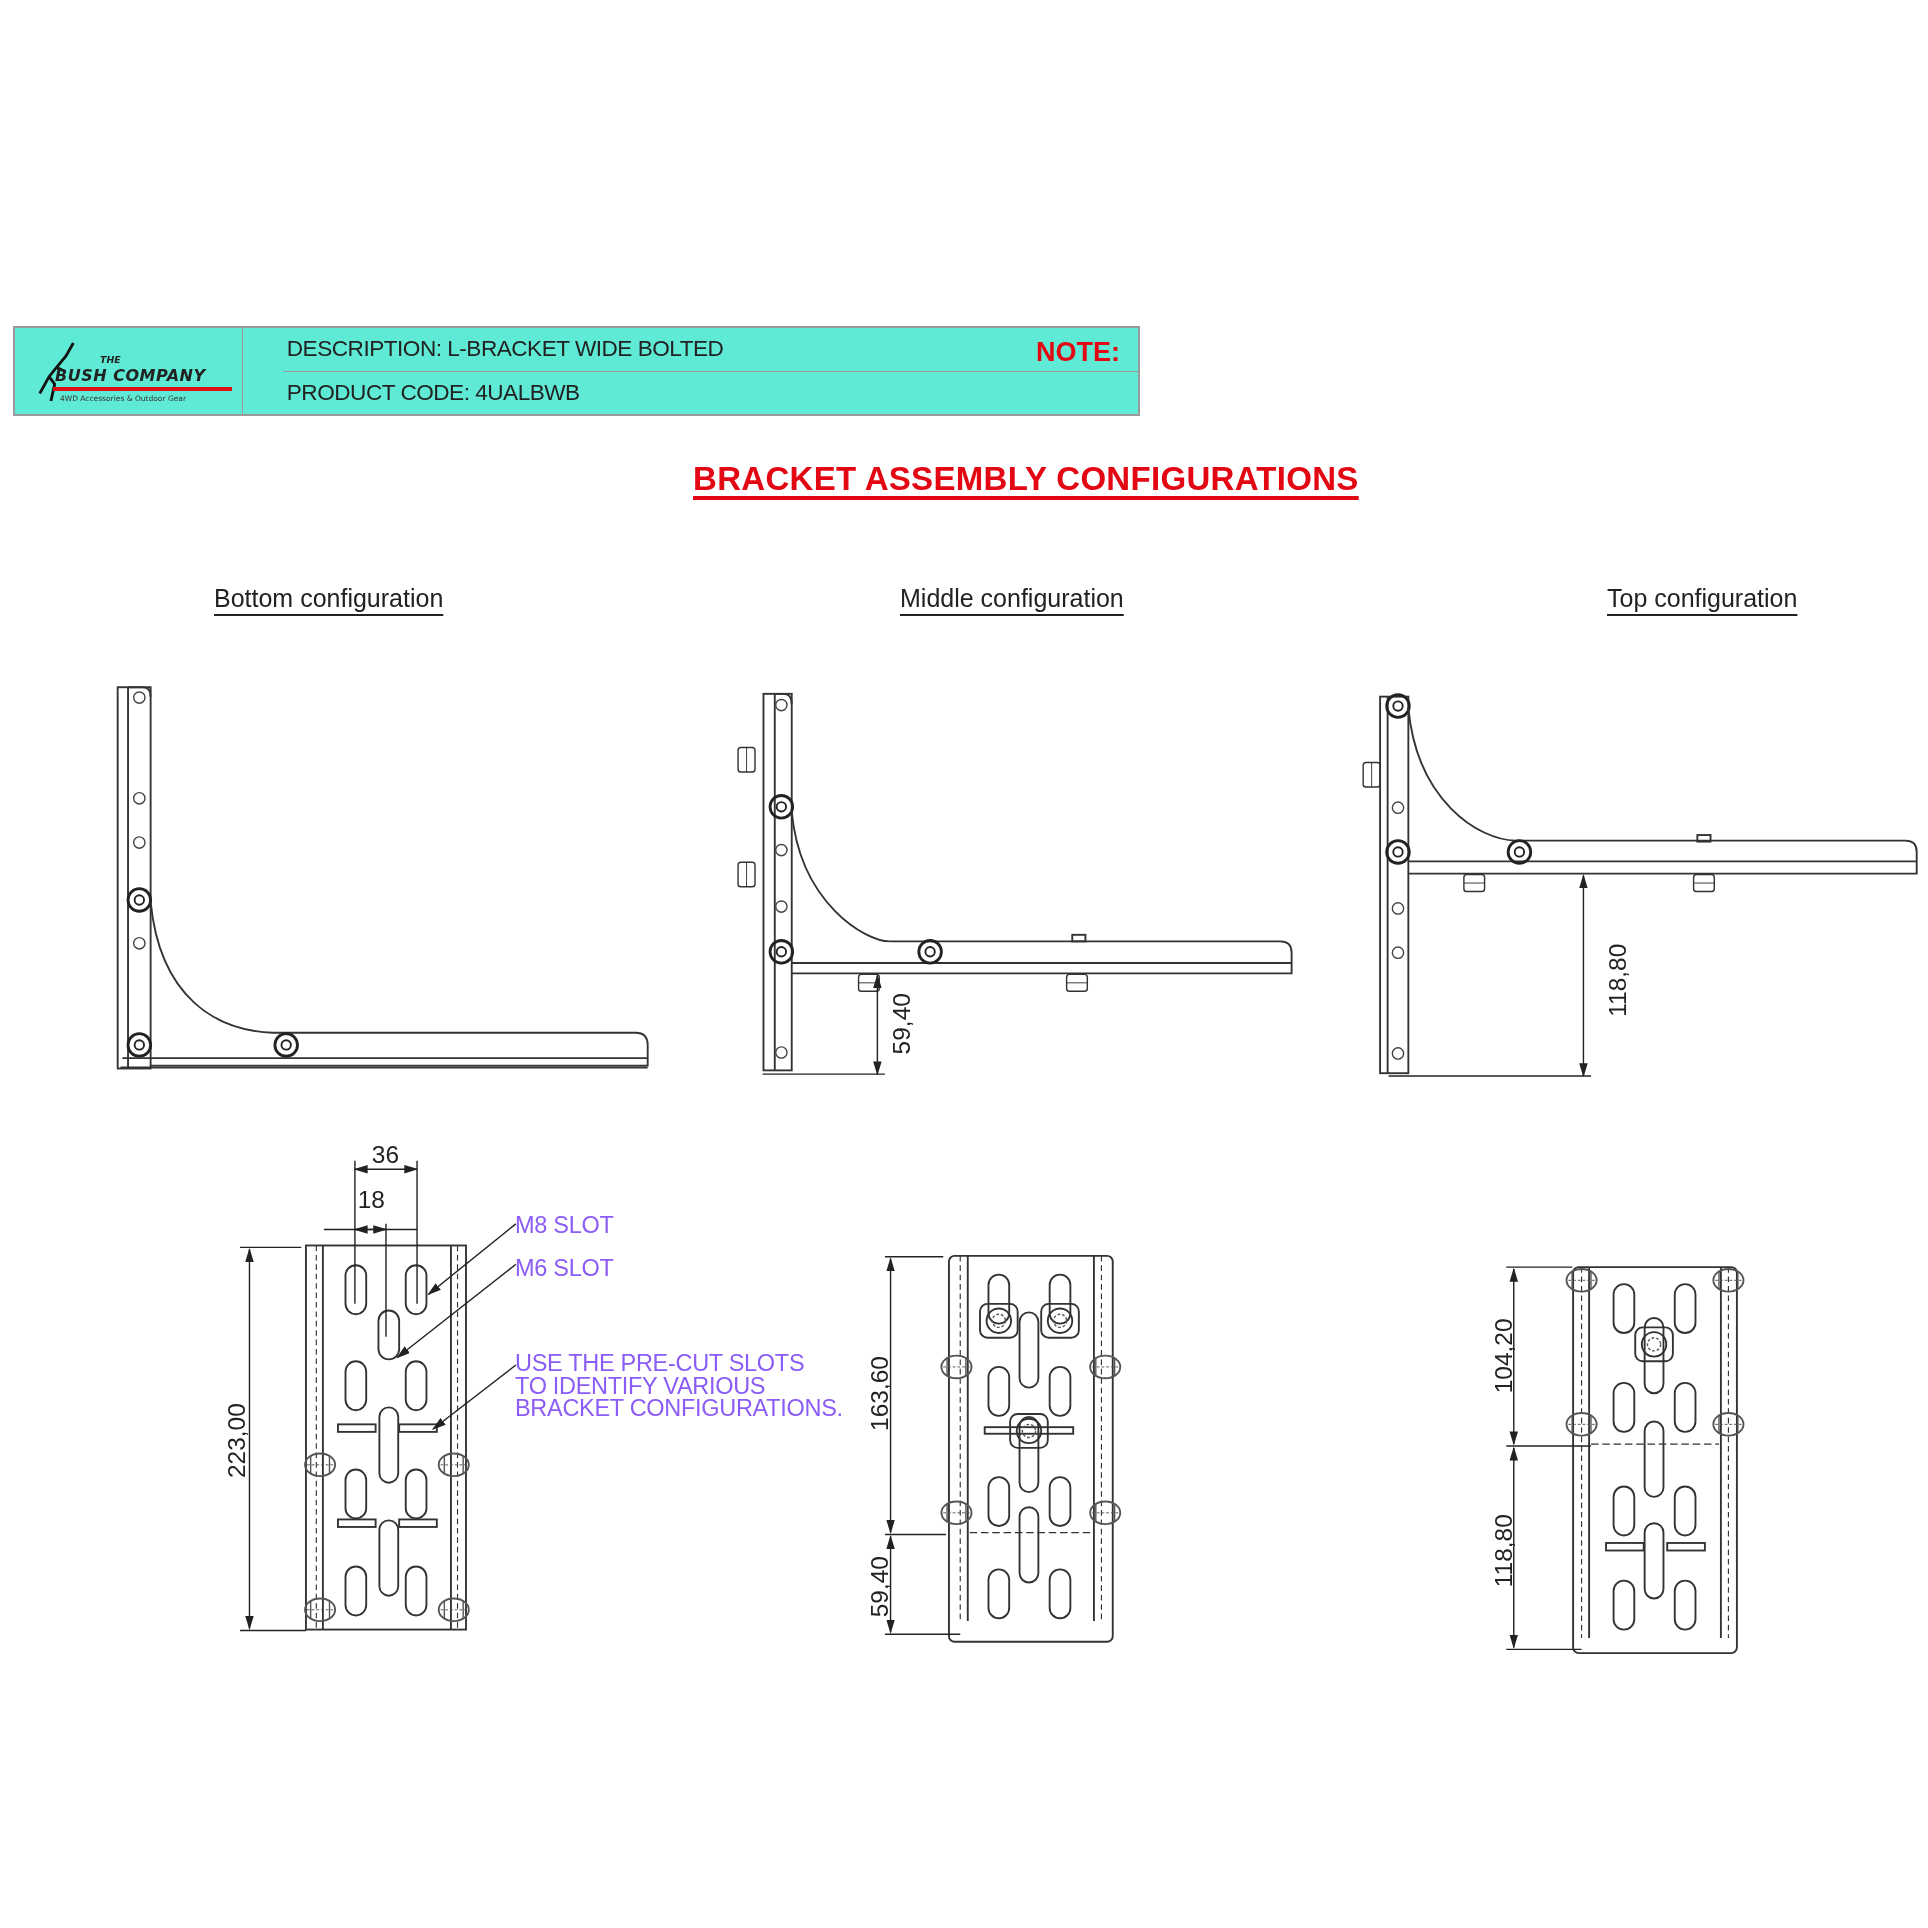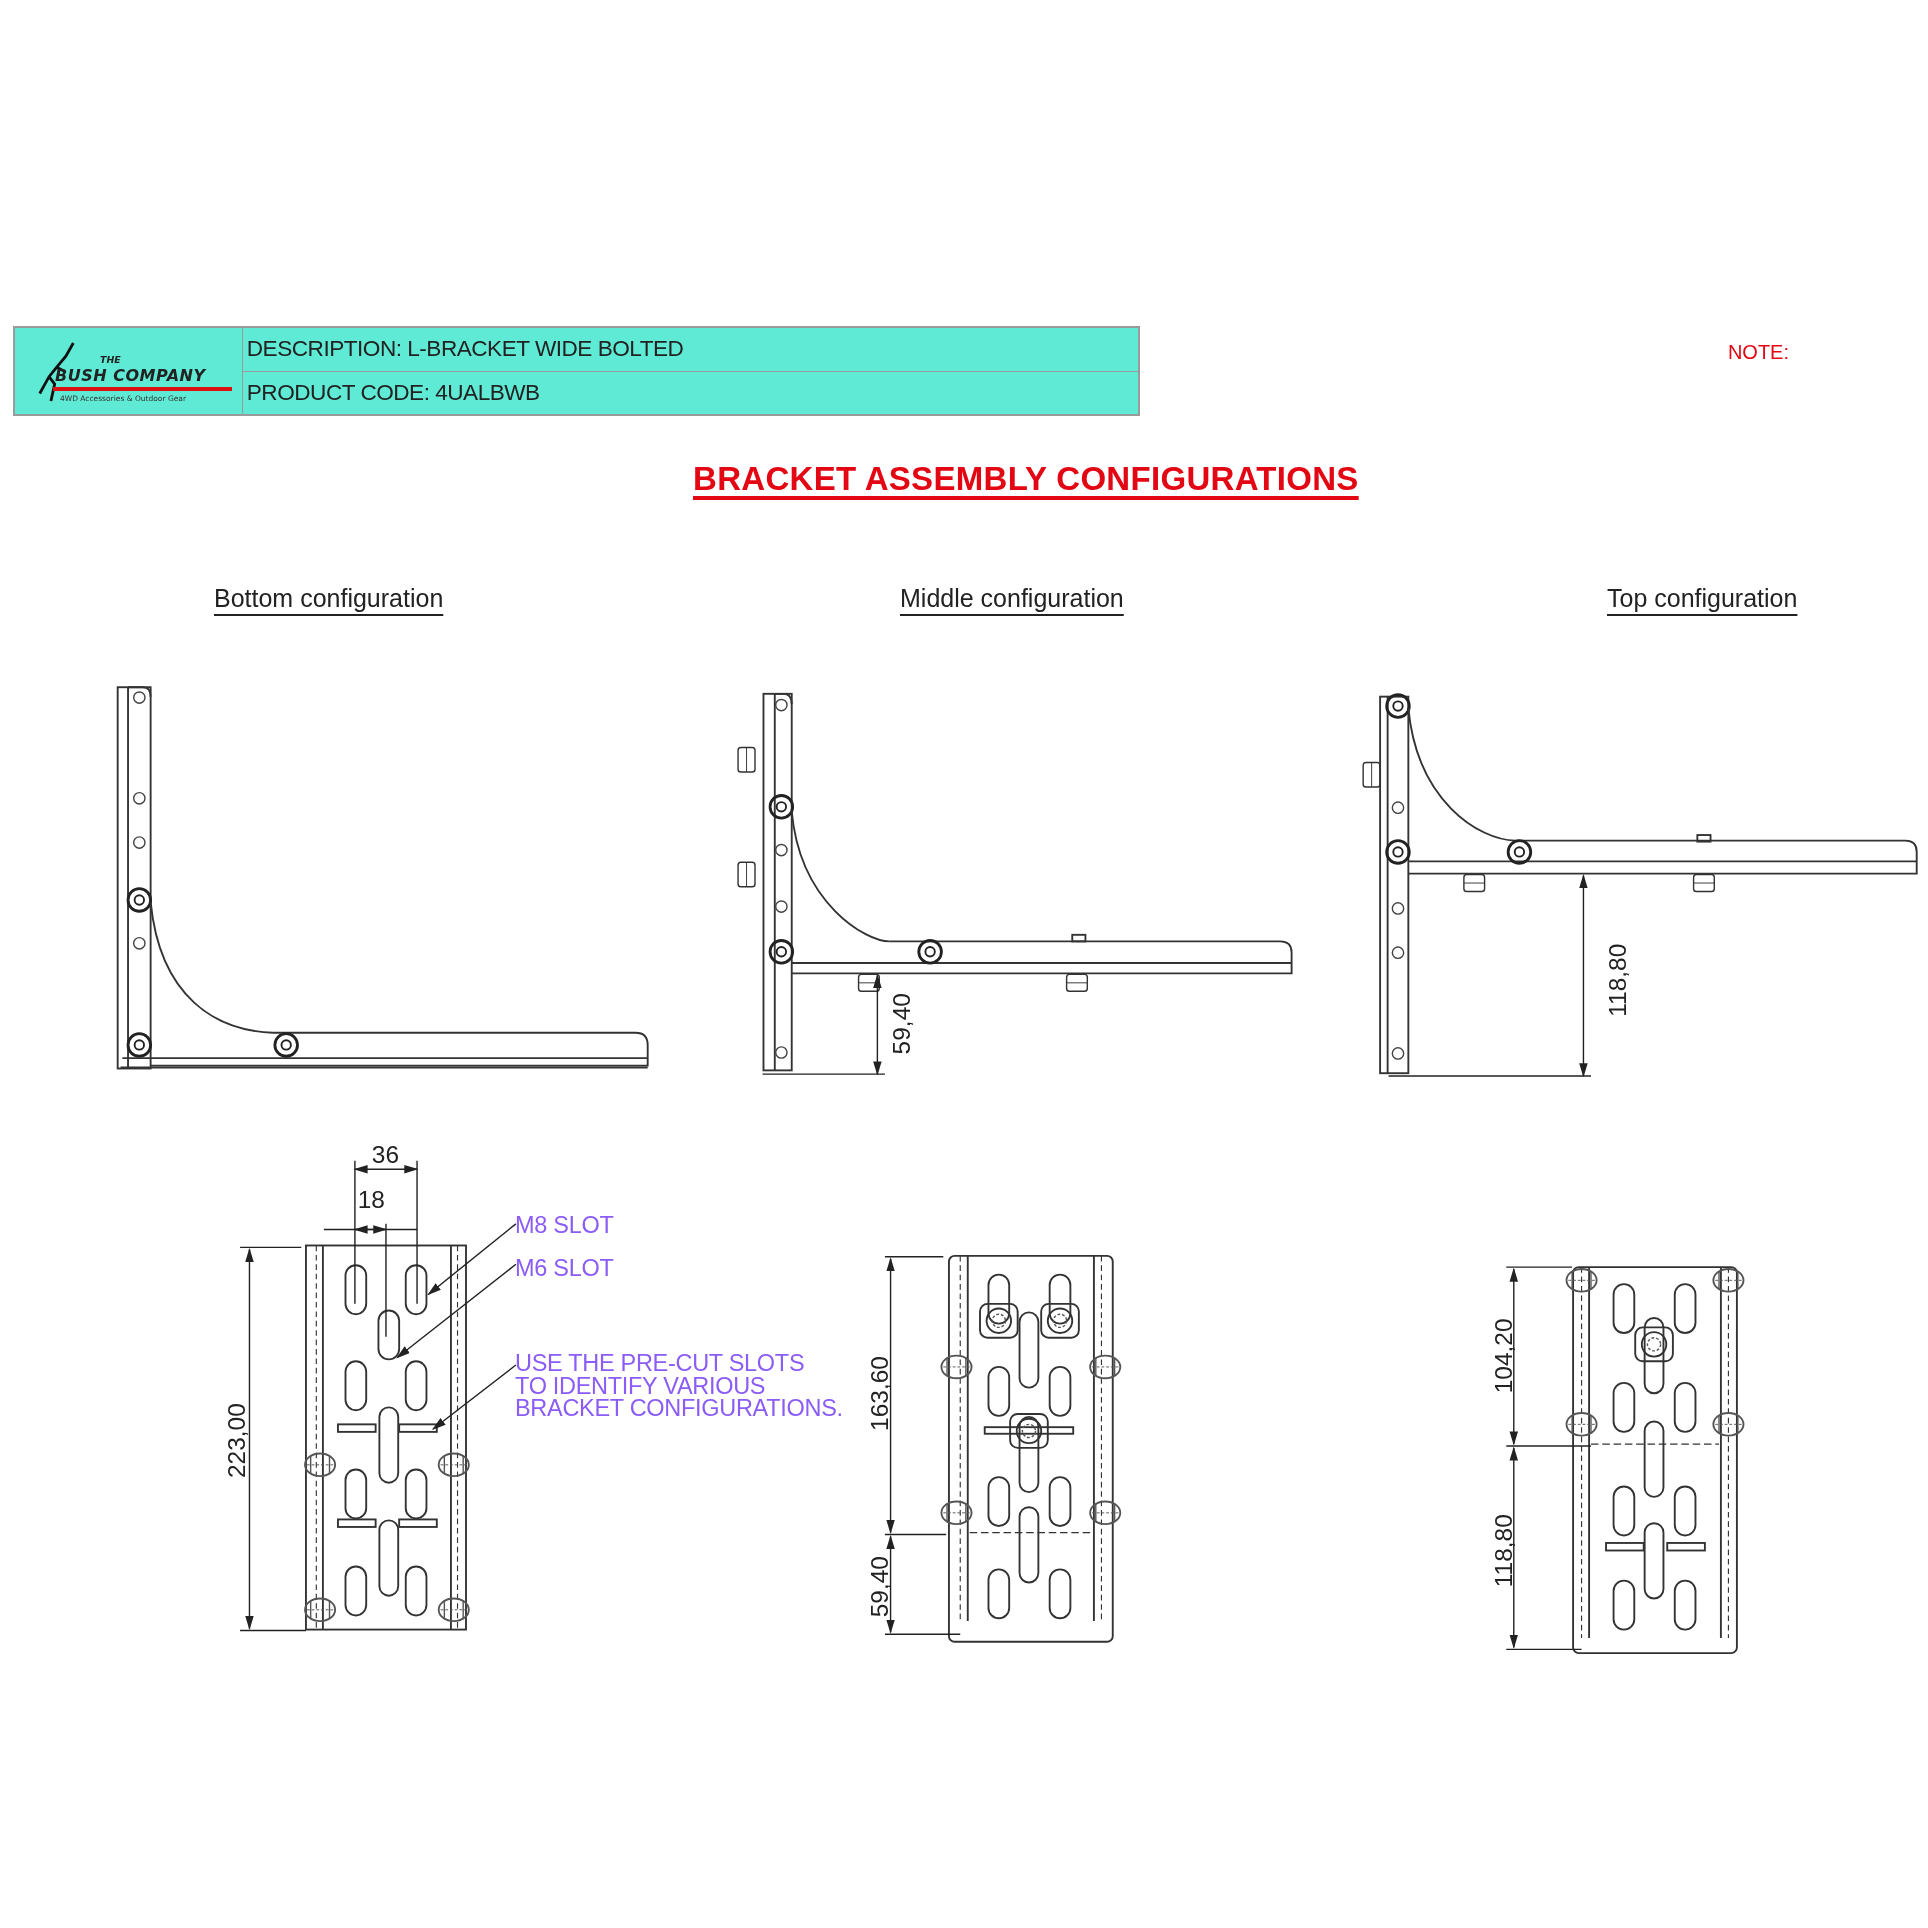--- a/index.html
+++ b/index.html
@@ -1,27 +1,27 @@
 <!DOCTYPE html>
 <html style="font-size:15px"><head>
 <meta charset="utf-8">
 <style>
   html,body{margin:0;padding:0;background:#fff;}
   body{width:1928px;height:1928px;position:relative;overflow:hidden;font-family:"DejaVu Sans",sans-serif;color:#222;}
   .abs{position:absolute;}
   .titleblock{left:13px;top:326px;width:1127px;height:90px;border:2.8px solid #9a9a9a;box-sizing:border-box;display:flex;background:#5eead4;}
   .logo-cell{width:227px;border-right:1.9px solid #9a9a9a;position:relative;}
   .info-cell{flex:1;display:flex;flex-direction:column;}
-  .info-row{flex:1;display:flex;align-items:center;padding-left:3.8px;font-size:22.6px;font-family:"Liberation Sans Narrow","Liberation Sans",sans-serif;letter-spacing:-0.5px;color:#222;}
+  .info-row{flex:1;display:flex;align-items:center;padding-left:3.8px;font-size:22.6px;font-family:"Liberation Sans Narrow","Liberation Sans",sans-serif;letter-spacing:-0.5px;color:#222;margin-left:40px;}
   .info-row + .info-row{border-top:1.9px solid #9a9a9a;}
   .logo-the{position:absolute;left:85px;top:26px;font-size:9.4px;font-weight:bold;font-style:italic;}
   .logo-name{position:absolute;left:40px;top:38px;font-size:16px;font-weight:bold;font-style:italic;letter-spacing:0.5px;}
   .logo-bar{position:absolute;left:38px;top:59px;width:179px;height:3.8px;background:#d11;}
   .logo-tag{position:absolute;left:45px;top:66px;font-size:7.5px;color:#333;}
-  .note{left:1036px;top:341px;width:753px;text-align:right;color:#e30613;font-weight:normal;font-size:20px;line-height:23.5px;font-family:"Liberation Sans",sans-serif;}
+  .note{left:1036px;top:341px;width:753px;text-align:left;color:#e30613;font-weight:bold;font-size:27px;line-height:23.5px;font-family:"Liberation Sans",sans-serif;}
   .main-title{left:693px;top:460px;color:#e30613;font-weight:bold;font-size:33px;font-family:"Liberation Sans",sans-serif;text-decoration:underline;text-decoration-thickness:3.8px;text-underline-offset:5.6px;letter-spacing:0.3px;}
   .config-label{top:584px;font-size:25px;color:#222;font-family:"Liberation Sans",sans-serif;text-decoration:underline;text-underline-offset:6.6px;text-decoration-thickness:1.9px;}
   svg{position:absolute;left:0;top:0;}
   .ann{font-size:23.5px;color:#8b5cf6;font-family:"Liberation Sans",sans-serif;line-height:22.6px;letter-spacing:-0.3px;}
   .dim{font-size:26px;fill:#222;font-family:"Liberation Sans",sans-serif;}
 </style>
 </head>
 <body>
 
 <div class="abs titleblock">

